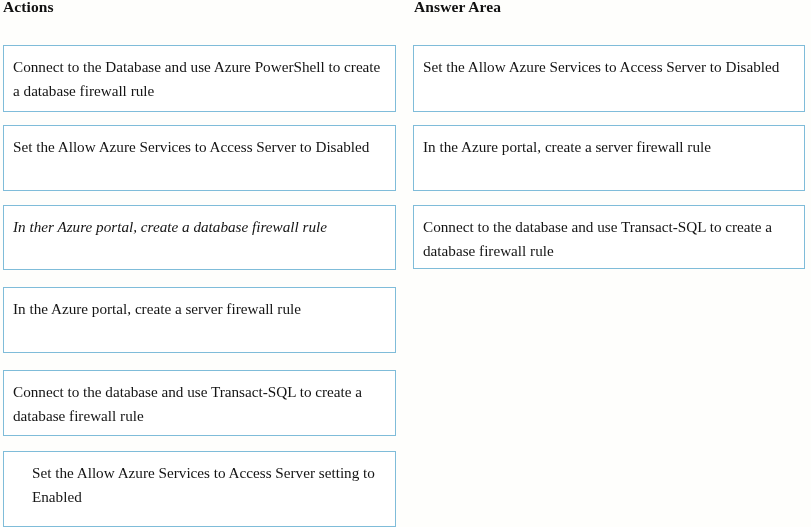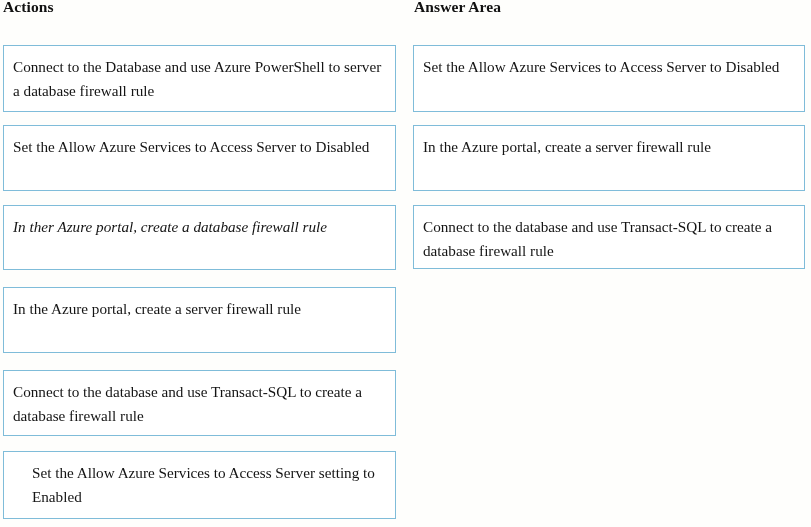--- a/index.html
+++ b/index.html
@@ -79,40 +79,40 @@
     white-space: pre-line;
   }
 
   
   .col-a .tile { left: 3px; width: 393px; }
   .col-a .tile-0 { top: 0px;   height: 67px; }
   .col-a .tile-1 { top: 80px;  height: 66px; }
   .col-a .tile-2 { top: 160px; height: 65px; font-style: italic; }
   .col-a .tile-3 { top: 242px; height: 66px; }
   .col-a .tile-4 { top: 325px; height: 66px; }
-  .col-a .tile-5 { top: 406px; height: 68px; padding-left: 28px; }
+  .col-a .tile-5 { top: 406px; height: 76px; padding-left: 28px; }
 
   
   .col-b .tile { left: 3px; width: 392px; }
   .col-b .tile-0 { top: 0px;   height: 67px; }
   .col-b .tile-1 { top: 80px;  height: 66px; }
   .col-b .tile-2 { top: 160px; height: 64px; }
 </style>
 </head>
 <body>
 
 <div class="question-canvas">
 
   <div class="column column-actions">
     <div class="column-heading">Actions</div>
 
     <div class="tile-stack col-a">
 
       <div class="tile tile-0">
-        <span class="tile-text">Connect to the Database and use Azure PowerShell to server a database firewall rule</span>
+        <span class="tile-text">Connect to the Database and use Azure PowerShell to create a database firewall rule</span>
       </div>
 
       <div class="tile tile-1">
         <span class="tile-text">Set the Allow Azure Services to Access Server to Disabled</span>
       </div>
 
       <div class="tile tile-2">
         <span class="tile-text">In ther Azure portal, create a database firewall rule</span>
       </div>
 

